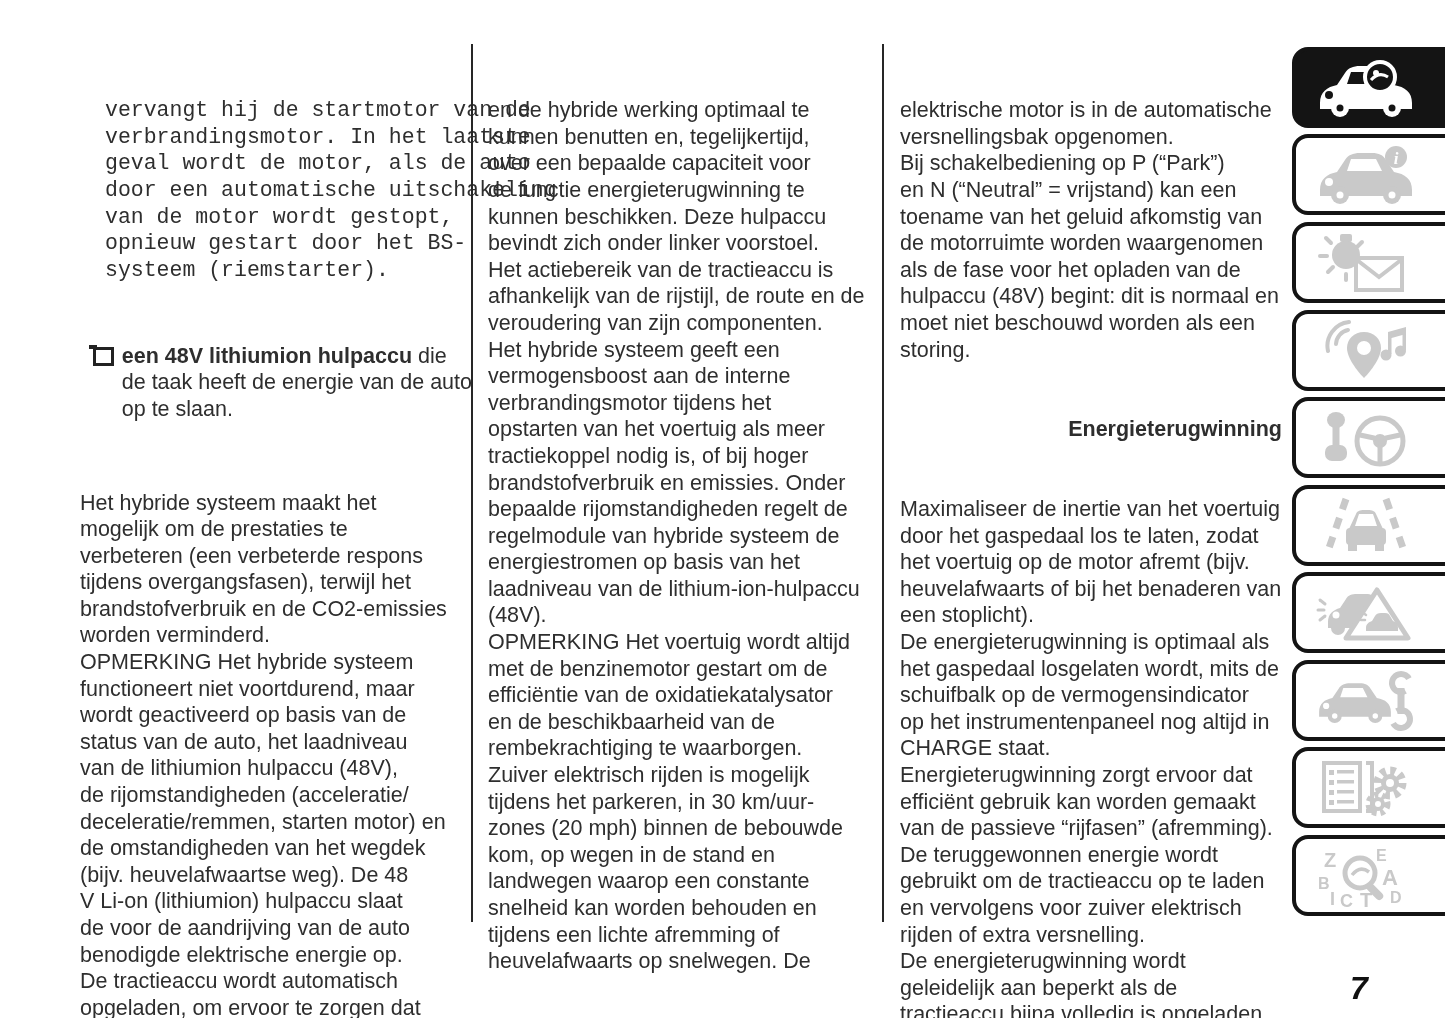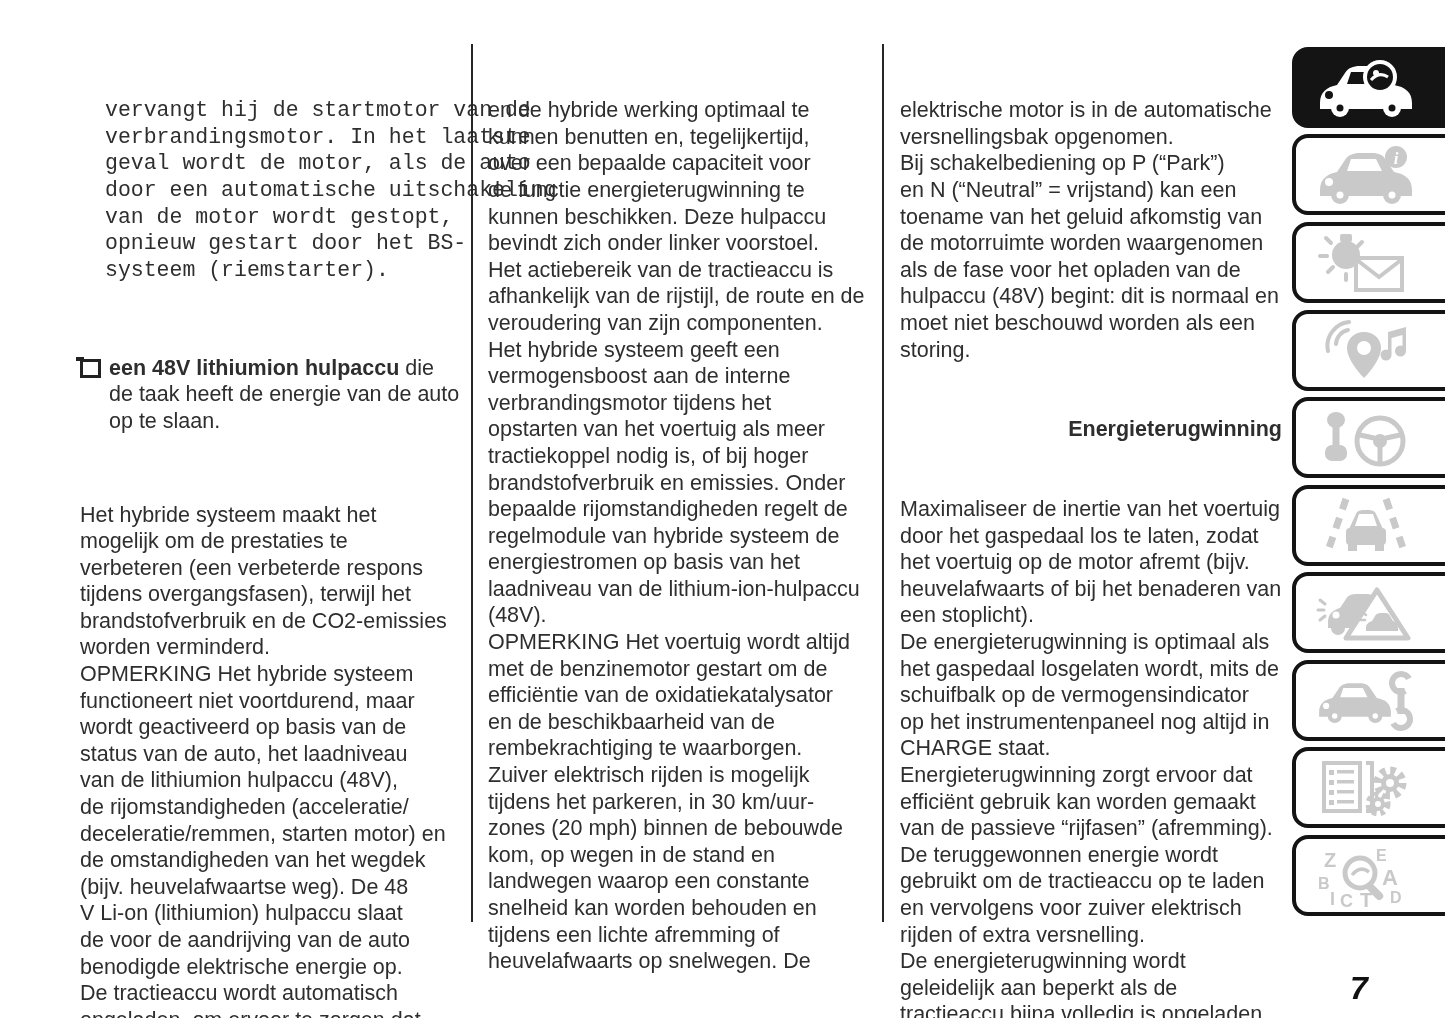--- a/index.html
+++ b/index.html
@@ -11,21 +11,21 @@
   }
   .textcol{
     position:absolute;top:44px;
     font-size:21.5px;line-height:26.6px;
     white-space:pre;color:#2e2e2e;
   }
   .col1{left:80px;width:392px;}
   .col2{left:488px;width:394px;}
   .col3{left:900px;width:382px;}
   .indented{margin-left:25px;font-family:Liberation Mono, monospace;}
-  .bullet{display:flex;margin-top:18px;}
+  .bullet{display:flex;margin-top:6px;justify-content:flex-end;}
   .checkbox{
     flex:0 0 auto;display:inline-block;width:15px;height:13px;
     border:3px solid #222;margin:4px 8px 0 0;position:relative;background:#fff;
   }
   .checkbox::before{
     content:"";position:absolute;left:-7px;top:-5px;width:8px;height:4px;background:#222;
   }
   .b{font-weight:bold;}
   .body-block{margin-top:14px;}
   .heading{font-weight:bold;text-align:right;}

